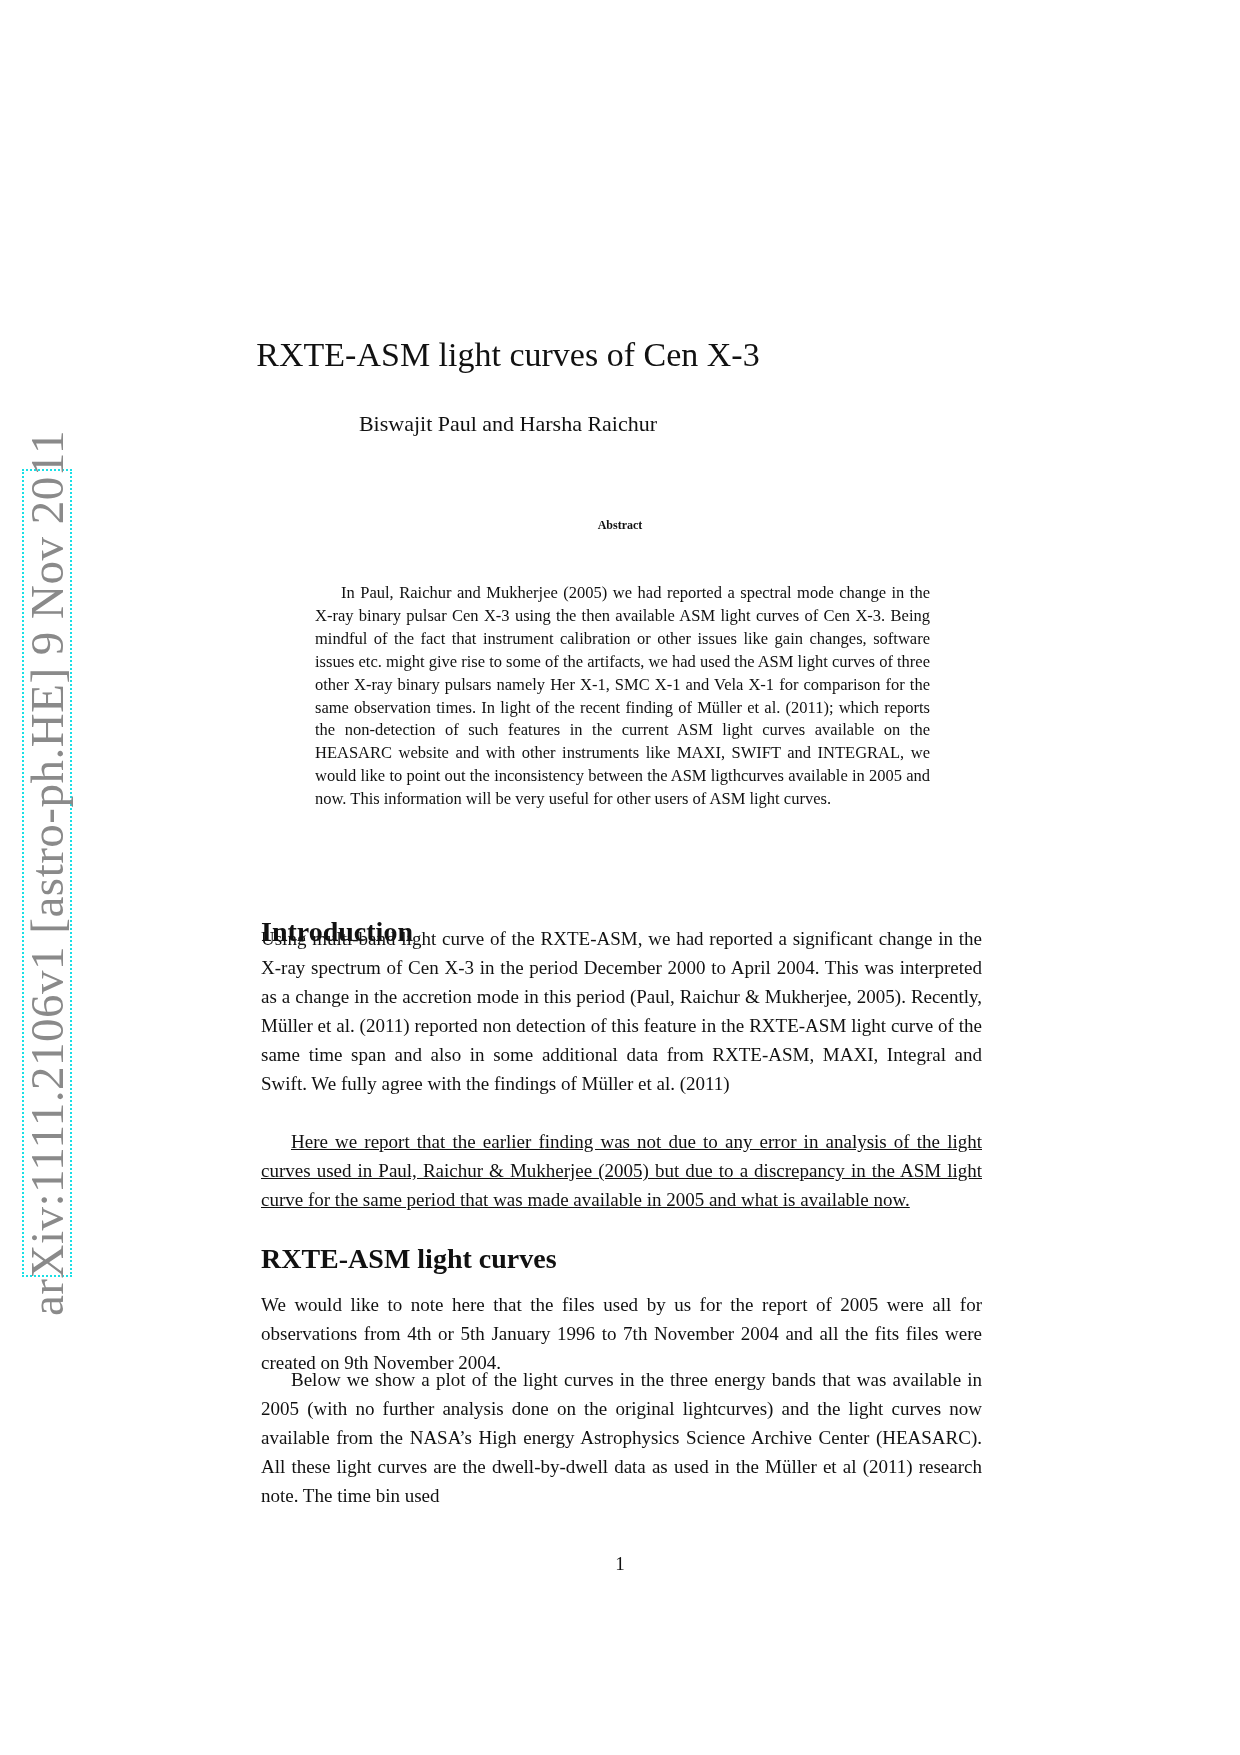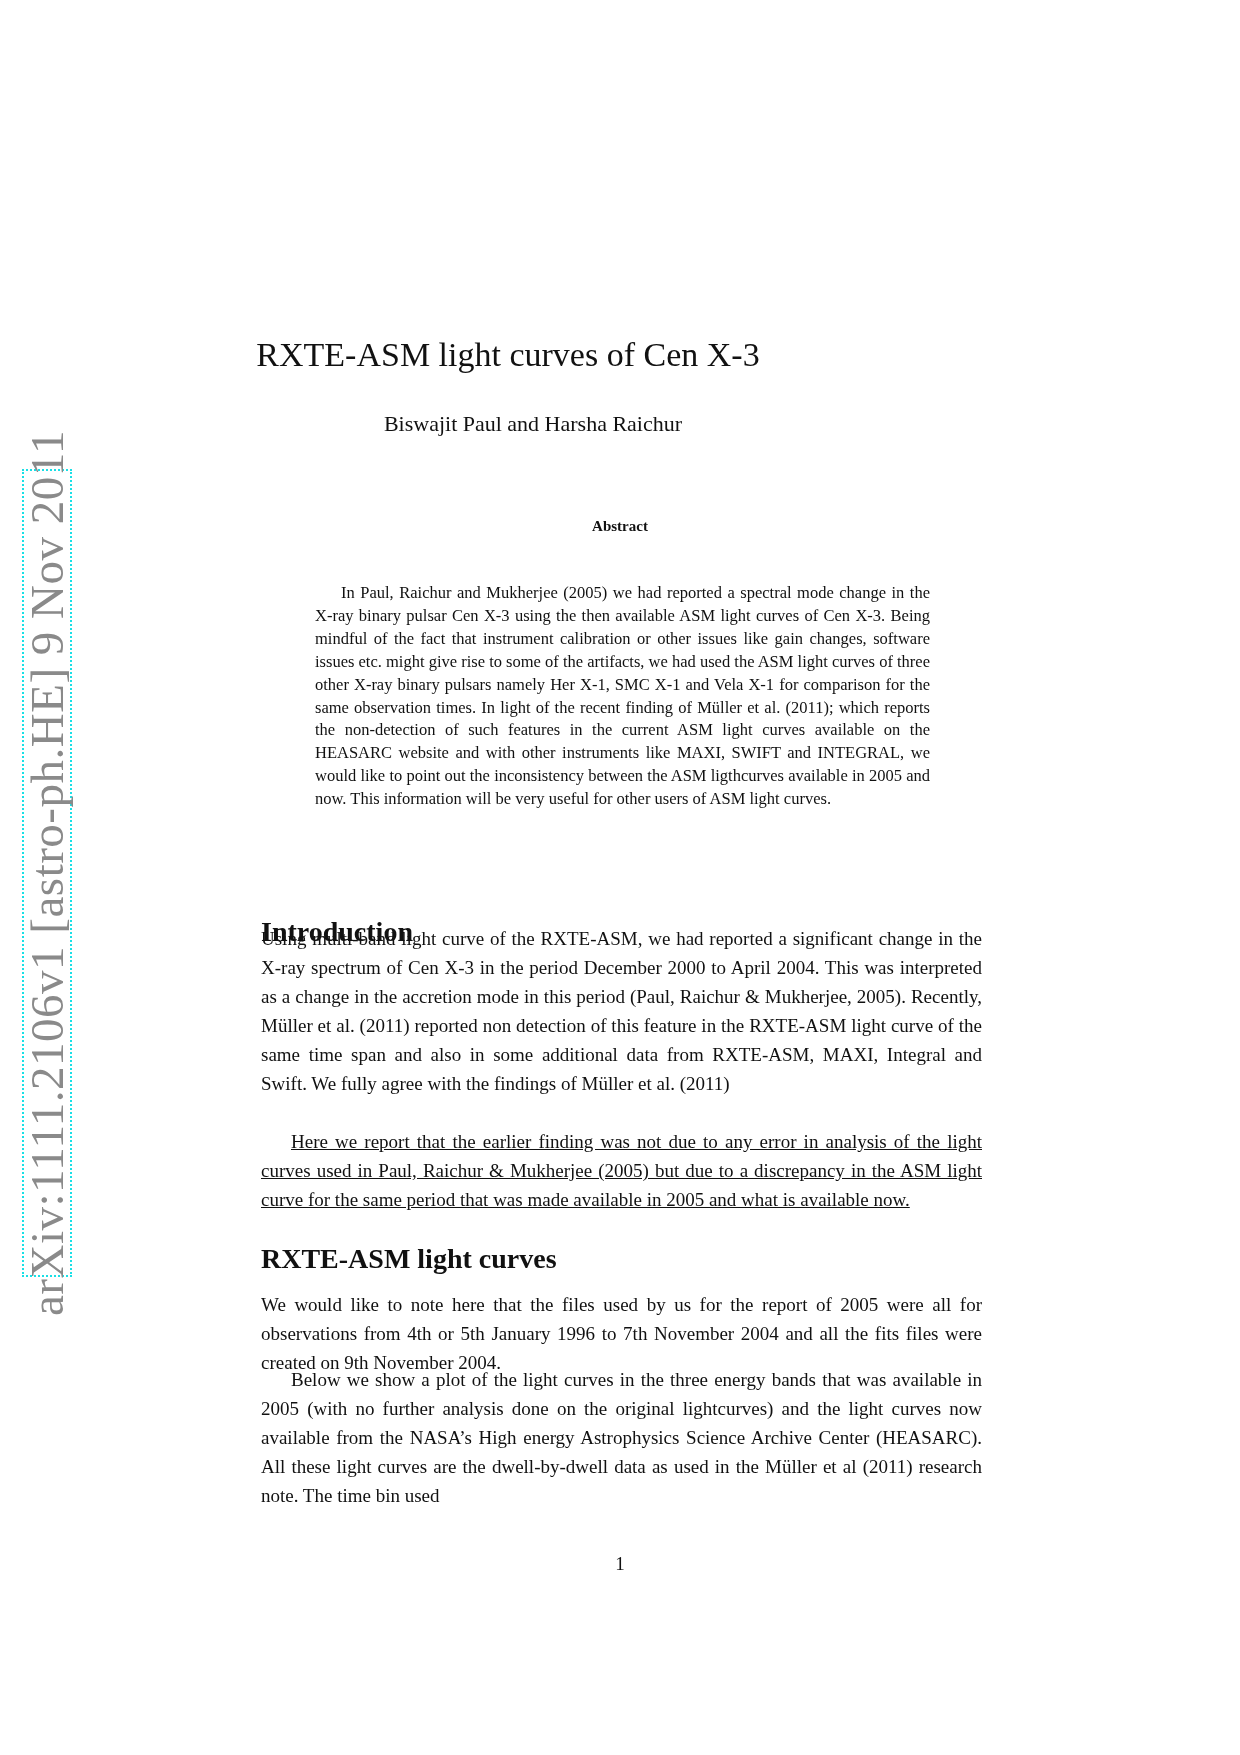--- a/index.html
+++ b/index.html
@@ -21,26 +21,26 @@
       color: #8a8a8a;
       letter-spacing: 0.5px;
     }
 
     .title {
       position: absolute; left: 0; width: 1016px; top: 336px;
       text-align: center; font-size: 34px; font-weight: normal;
     }
     .authors {
       position: absolute; left: 0; width: 1016px; top: 409px;
-      text-align: center; font-size: 22px; line-height: 29px; padding-left: 25px;
+      text-align: center; font-size: 22px; line-height: 29px;
     }
 
     .abstract-heading {
       position: absolute; left: 0; width: 1240px; top: 518px;
-      text-align: center; font-size: 15px; font-weight: bold; font-family: Liberation Serif, serif;
+      text-align: center; font-size: 12px; font-weight: bold; font-family: Liberation Serif, serif;
     }
     .abstract-body {
       position: absolute; left: 315px; width: 615px; top: 582px;
       font-size: 16.5px; line-height: 22.9px; text-align: justify;
       text-indent: 26px; margin: 0;
     }
 
     .section-heading {
       position: absolute; left: 261px; font-size: 28px; font-weight: bold; margin: 0;
     }

